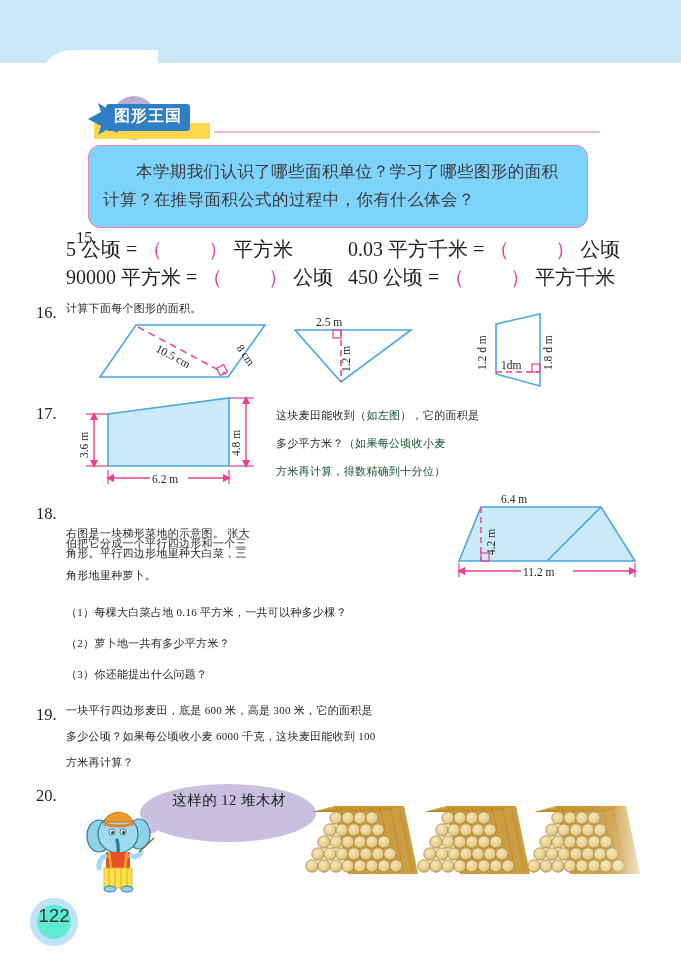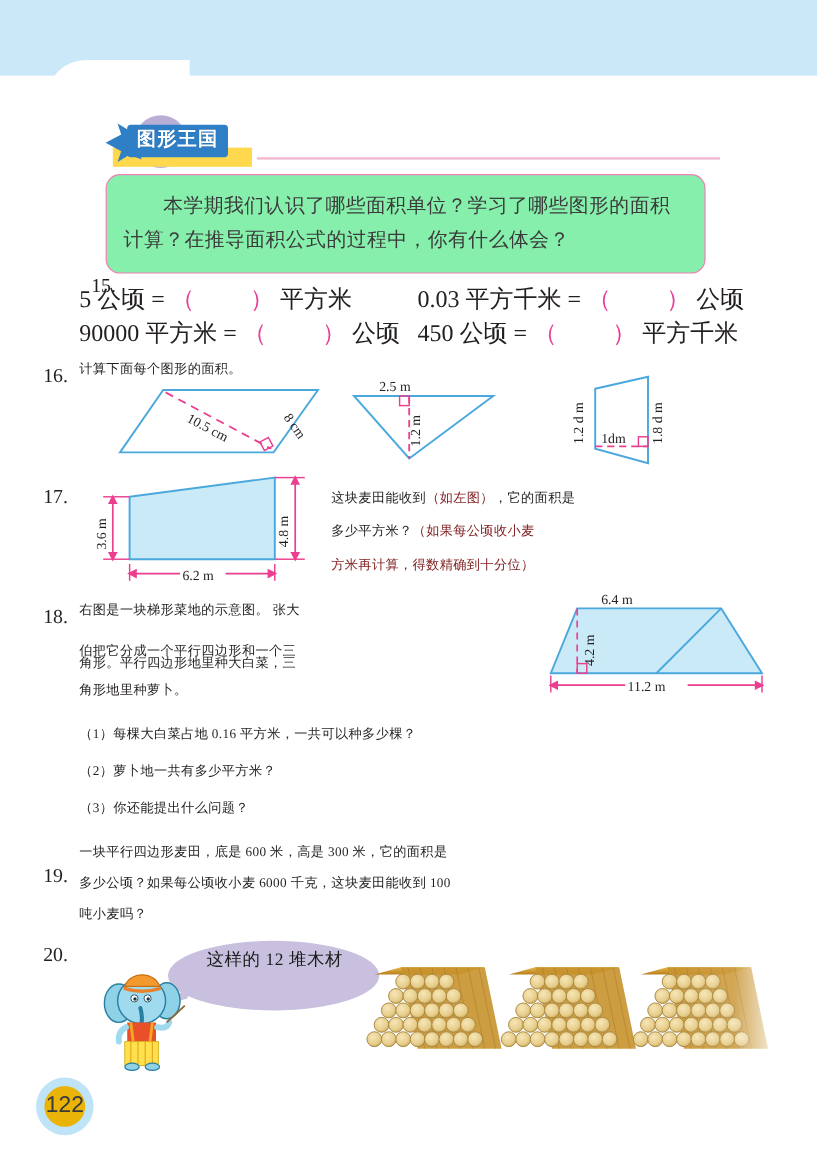--- a/index.html
+++ b/index.html
@@ -81,21 +81,21 @@
     background: #f2b9d0;
   }
 
   
   .intro-box {
     position: absolute;
     left: 88px; top: 145px;
     width: 500px;
     box-sizing: border-box;
     padding: 12px 14px 12px 14px;
-    background: #86efac;
+    background: #7dd3fc;
     border: 1.5px solid #ef7fb6;
     border-radius: 12px;
   }
   .intro-text {
     font-size: 16.5px;
     line-height: 1.72;
     color: #3b3b3b;
     text-indent: 33px;
     letter-spacing: 0.4px;
   }
@@ -108,21 +108,21 @@
     letter-spacing: 0.3px;
     color: #231f20;
   }
   .qnum {
     position: absolute;
     font-size: 16.5px;
     line-height: 1.72;
     color: #231f20;
   }
   .paren { color: #e8409a; }
-  .pinktext { color: #7f1d1d; }
+  .pinktext { color: #14532d; }
 
   
   .q15-row { position: absolute; white-space: nowrap; font-size: 20px; }
 
   
   svg { overflow: visible; display: block; }
   .fig { position: absolute; }
   .lbl {
     font-family: "Liberation Serif", serif;
     font-size: 11.5px;
@@ -155,23 +155,23 @@
     width: 48px; height: 48px;
     border-radius: 50%;
     background: #bfe3f7;
     display: flex;
     align-items: center;
     justify-content: center;
   }
   .pagenum-hole {
     width: 34px; height: 34px;
     border-radius: 50%;
-    background: #eab308;
+    background: #5eead4;
     display: flex;
-    align-items: center;
+    align-items: flex-start;
     justify-content: center;
   }
   .pagenum-text {
     font-family: "Liberation Sans", sans-serif;
     font-size: 19px;
     color: #3a3a3a;
   }
 </style>
 </head>
 <body>
@@ -293,21 +293,21 @@
 
 <div class="q" style="left:276px; top:406px;">
   <span>这块麦田能收到</span><span class="pinktext">（如左图）</span><span>，它的面积是</span>
 </div>
 <div class="q" style="left:276px; top:434px;">
   <span>多少平方米？</span><span class="pinktext">（如果每公顷收小麦</span>
 </div>
 <div class="q pinktext" style="left:276px; top:462px;">方米再计算，得数精确到十分位）</div>
 
 <div class="qnum" style="left:36px; top:500px;">18.</div>
-<div class="q" style="left:66px; top:500px;font-family:Liberation Serif, serif;">右图是一块梯形菜地的示意图。 张大</div>
+<div class="q" style="left:66px; top:524px;font-family:Liberation Serif, serif;">右图是一块梯形菜地的示意图。 张大</div>
 <div class="q" style="left:66px; top:522px;margin-top:12px;">伯把它分成一个平行四边形和一个三</div>
 <div class="q" style="left:66px; top:544px;">角形。平行四边形地里种大白菜，三</div>
 <div class="q" style="left:66px; top:566px;">角形地里种萝卜。</div>
 
 <div class="fig" style="left:455px; top:485px;">
   <svg width="205" height="100" viewBox="0 0 205 100">
 
     <polygon points="26,22 146,22 180,76 4,76" fill="#cbeaf8" stroke="#4aa8dd" stroke-width="1.6"></polygon>
 
     <line x1="146" y1="22" x2="92" y2="76" stroke="#4aa8dd" stroke-width="1.6"></line>
@@ -324,24 +324,24 @@
     <line x1="180" y1="78" x2="180" y2="92" stroke="#ec3e8e" stroke-width="1.2"></line>
     <rect x="66" y="78" width="52" height="16" fill="#ffffff"></rect>
     <text class="lbl" x="68" y="91">11.2 m</text>
   </svg>
 </div>
 
 <div class="q" style="left:66px; top:603px;">（1）每棵大白菜占地 0.16 平方米，一共可以种多少棵？</div>
 <div class="q" style="left:66px; top:634px;">（2）萝卜地一共有多少平方米？</div>
 <div class="q" style="left:66px; top:665px;">（3）你还能提出什么问题？</div>
 
-<div class="qnum" style="left:36px; top:701px;margin-top:15px;">19.</div>
+<div class="qnum" style="left:36px; top:701px;">19.</div>
 <div class="q" style="left:66px; top:701px;">一块平行四边形麦田，底是 600 米，高是 300 米，它的面积是</div>
 <div class="q" style="left:66px; top:727px;">多少公顷？如果每公顷收小麦 6000 千克，这块麦田能收到 100</div>
-<div class="q" style="left:66px; top:753px;">吨小麦吗？</div>
+<div class="q" style="left:66px; top:753px;">方米再计算？</div>
 
 <div class="qnum" style="left:36px; top:782px;">20.</div>
 
 <div class="bubble"></div>
 <svg style="position:absolute; left:130px; top:820px;" width="30" height="26" viewBox="0 0 30 26">
   <polygon points="30,0 6,18 26,12" fill="#c8c0de"></polygon>
 </svg>
 <div class="bubble-text">
   <div>这样的 12 堆木材</div>
 </div>

